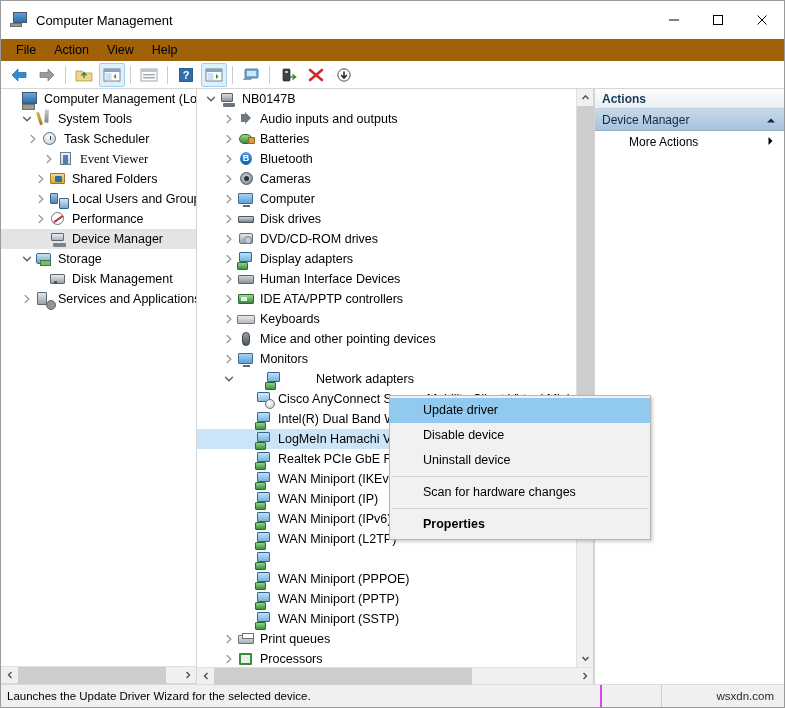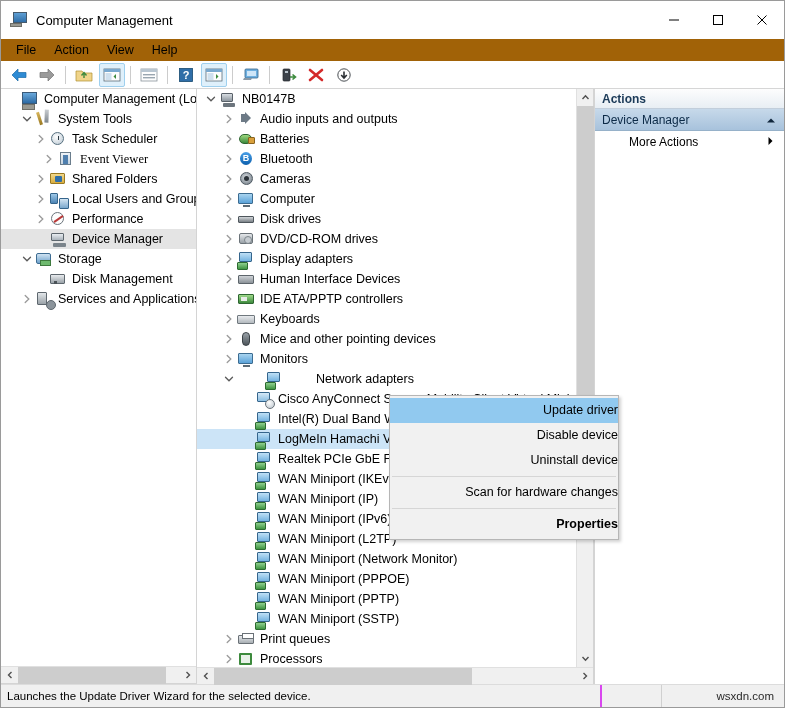--- a/index.html
+++ b/index.html
@@ -280,25 +280,24 @@
   }
   .hsb-arrow {
     width: 17px; flex: 0 0 17px; background: #f0f0f0;
     display: flex; align-items: center; justify-content: center;
   }
   .hsb-track { flex: 1 1 auto; position: relative; background: #f0f0f0; }
   .hsb-thumb { position: absolute; top: 0; height: 17px; background: #cdcdcd; }
 
   
   .ctxmenu {
-    position: absolute; left: 388px; top: 394px; width: 230px;
+    position: absolute; left: 388px; top: 394px; width: 262px;
     background: #f1f1f1; border: 1px solid #b6b6b6;
     padding: 2px 0; z-index: 50;
     box-shadow: 2px 2px 3px rgba(0,0,0,0.18);
-    text-align: right;
   }
   .ctxitem {
     height: 25px; line-height: 25px;
     padding-left: 33px; font-size: 12.5px; color: #000;
     white-space: nowrap;
   }
   .ctxitem.hl { background: #91c9ef; }
   .ctxitem.bold { font-weight: bold; }
   .ctxsep { height: 1px; background: #d6d6d6; margin: 3px 2px; }
 
@@ -450,21 +449,21 @@
             <span class="tw">
               <svg width="10" height="10" viewBox="0 0 10 10">
                 <path d="M1.5 3.2 L5 6.8 L8.5 3.2" stroke="#5a5a5a" stroke-width="1.3" fill="none" stroke-linecap="round"></path>
               </svg>
             </span>
             <span class="ico">
               <span class="i-tools"></span>
             </span>
             <span class="lbl">System Tools</span>
           </div>
-          <div class="row" style="padding-left: 32px;">
+          <div class="row" style="padding-left: 24px;">
             <span class="tw">
               <svg width="10" height="10" viewBox="0 0 10 10">
                 <path d="M3.2 1.5 L6.8 5 L3.2 8.5" stroke="#9a9a9a" stroke-width="1.3" fill="none" stroke-linecap="round"></path>
               </svg>
             </span>
             <span class="ico">
               <span class="i-clock"></span>
             </span>
             <span class="lbl">Task Scheduler</span>
           </div>
@@ -788,21 +787,20 @@
               <span class="ico">
                 <span class="i-netcard"></span>
               </span>
               <span class="lbl">WAN Miniport (L2TP)</span>
             </div>
             <div class="row" style="padding-left: 42px;">
               <span class="tw"></span>
               <span class="ico">
                 <span class="i-netcard"></span>
               </span>
-              <span class="lbl">WAN Miniport (Network Monitor)</span>
             </div>
             <div class="row" style="padding-left: 42px;">
               <span class="tw"></span>
               <span class="ico">
                 <span class="i-netcard"></span>
               </span>
               <span class="lbl">WAN Miniport (PPPOE)</span>
             </div>
             <div class="row" style="padding-left: 42px;">
               <span class="tw"></span>

